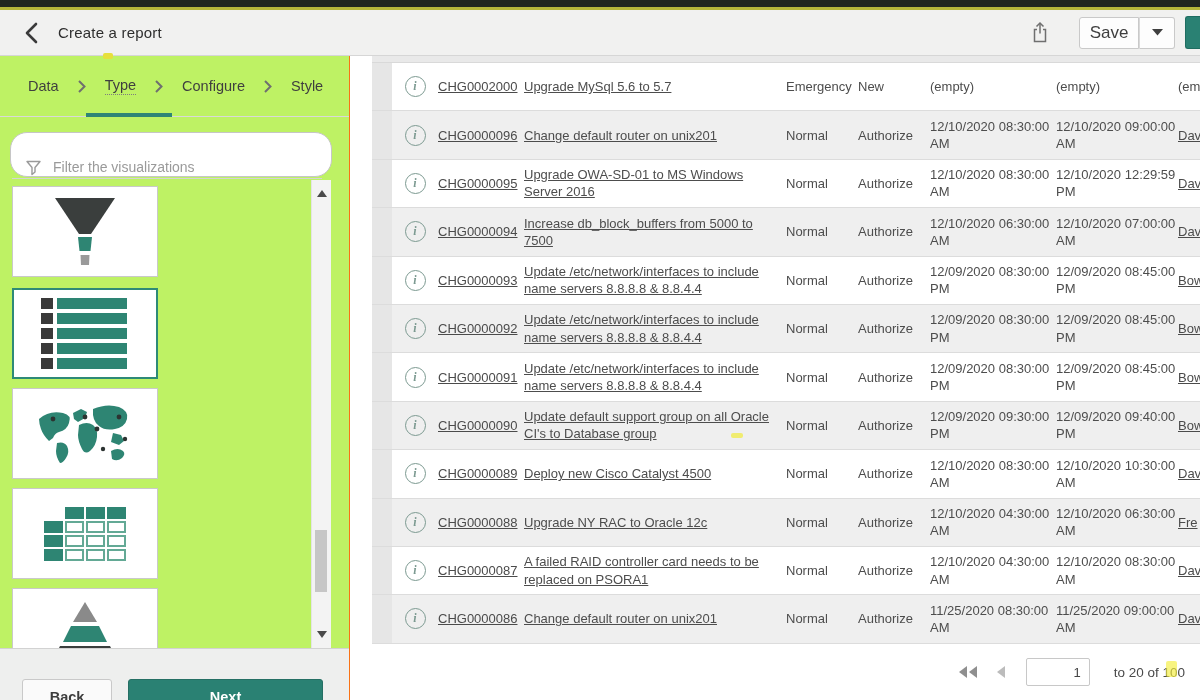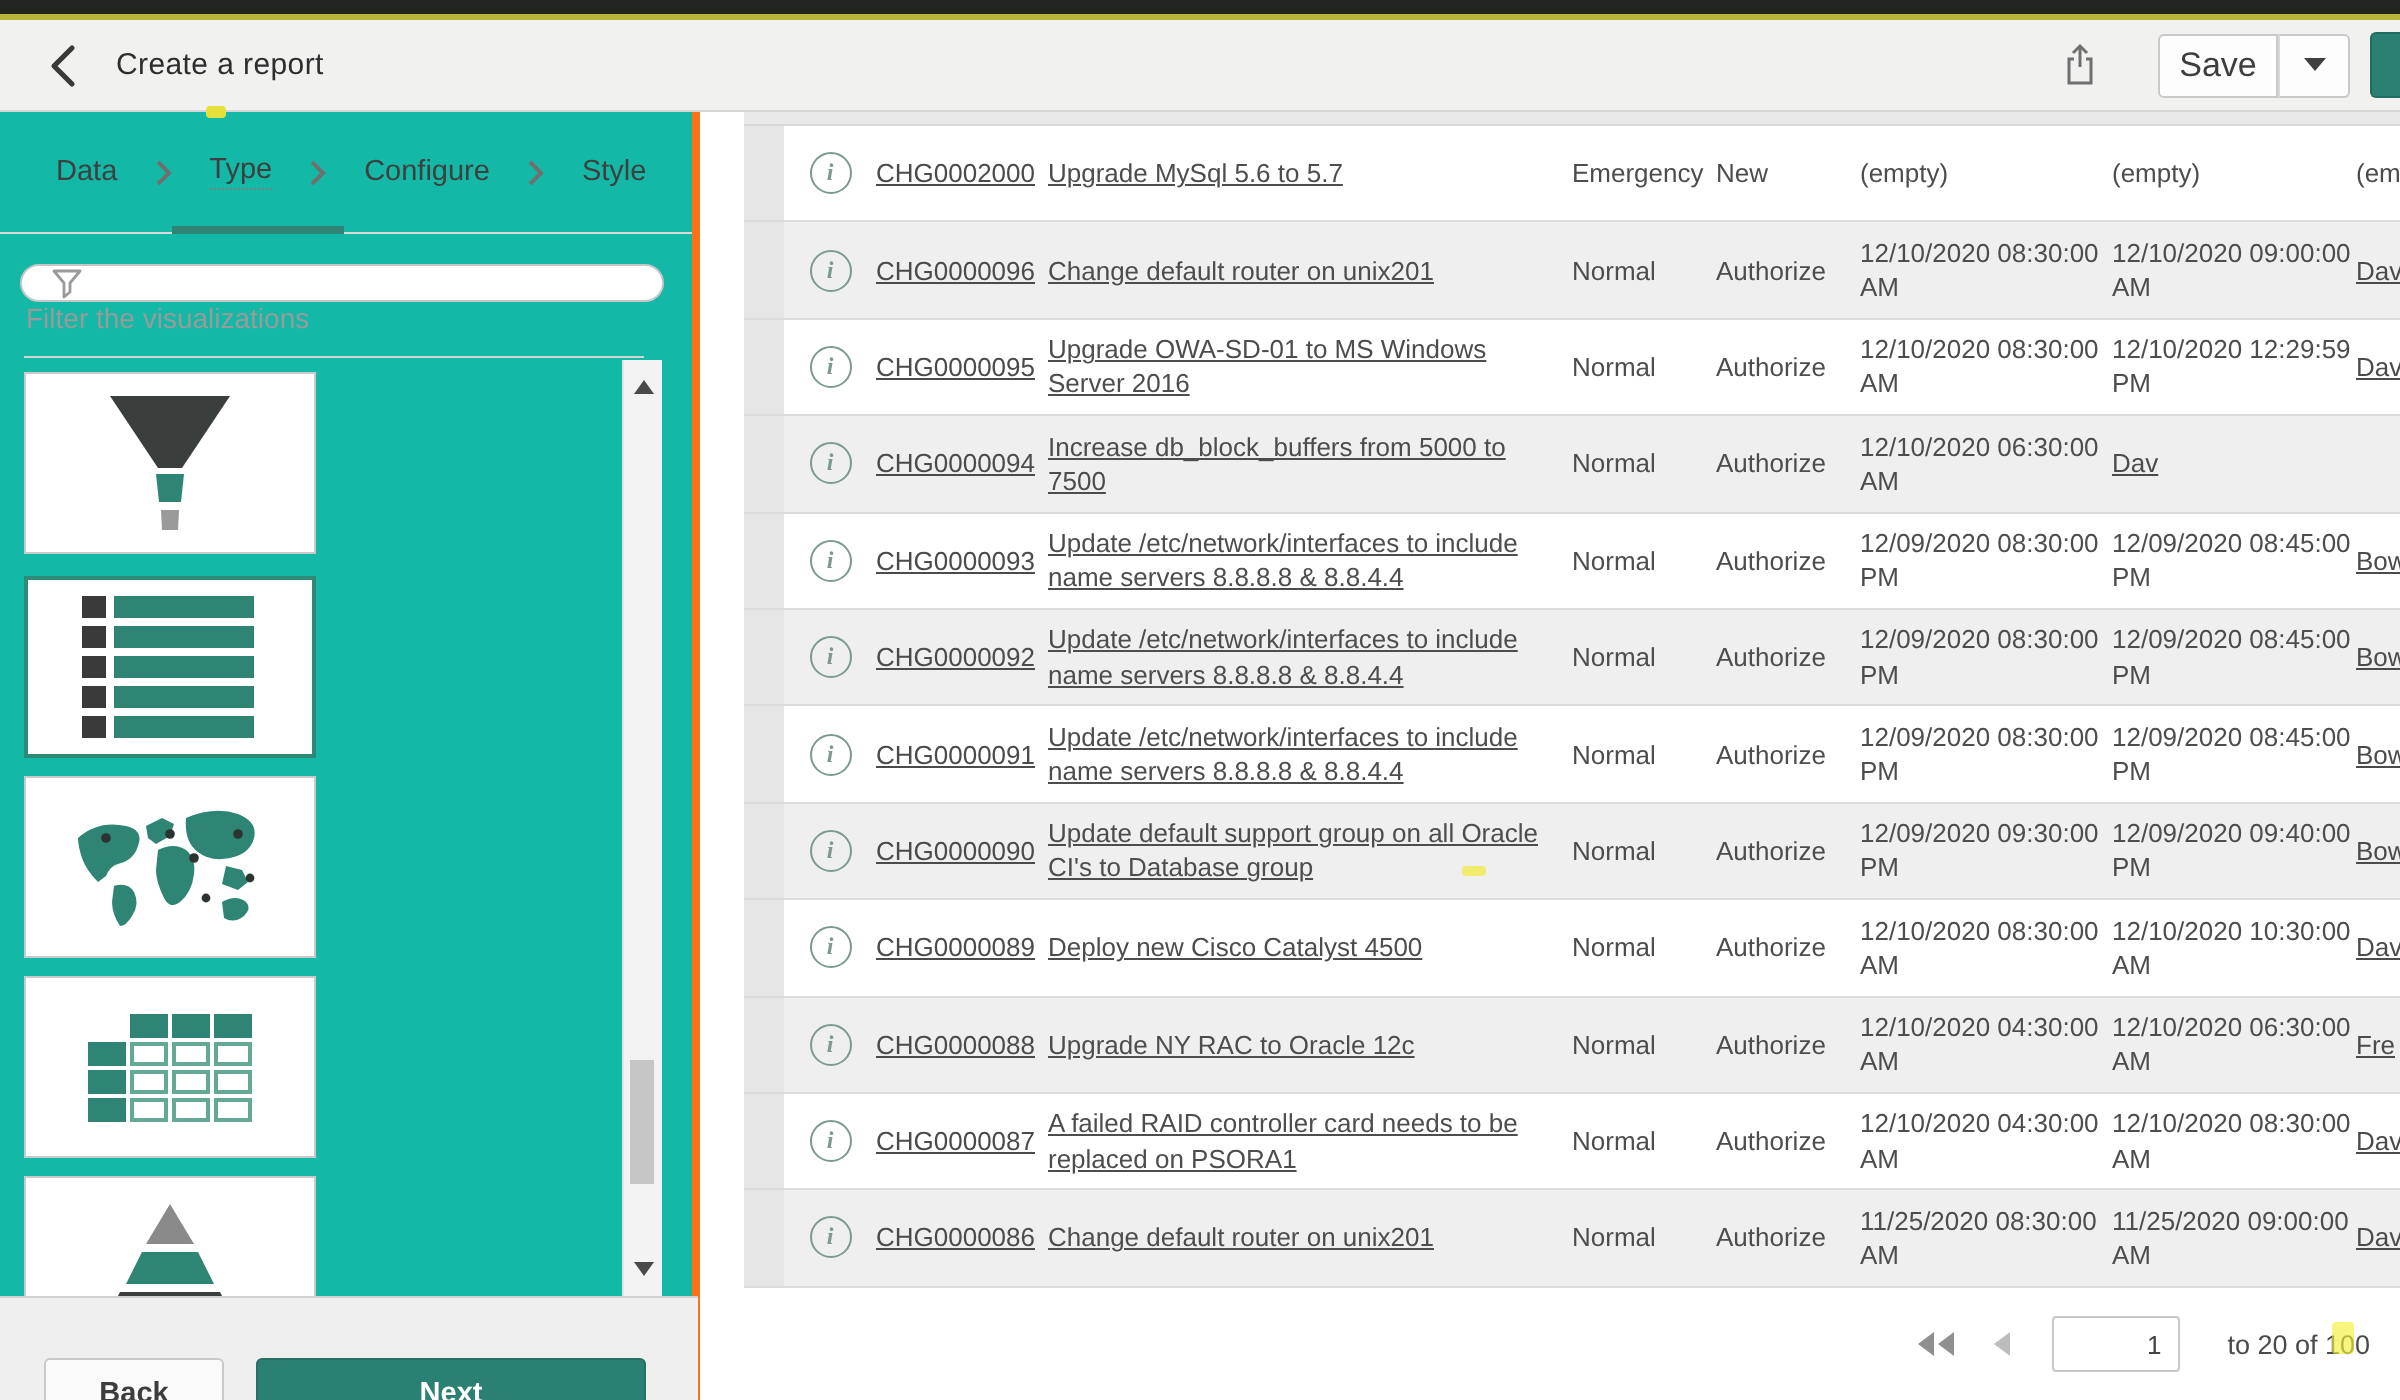--- a/index.html
+++ b/index.html
@@ -21,31 +21,31 @@
   .share-btn{background:none;border:none;margin-right:30px;padding:0;display:flex;cursor:pointer;}
   .save-group{display:flex;}
   .save-btn{width:60px;height:32px;background:#fdfdfd;border:1px solid #c9c9c9;border-radius:3px 0 0 3px;
     font-size:17px;color:#3e3e3e;font-family:inherit;cursor:pointer;}
   .save-caret{width:36px;height:32px;background:#fdfdfd;border:1px solid #c9c9c9;border-left:1px solid #d9d9d9;
     border-radius:0 3px 3px 0;display:flex;align-items:center;justify-content:center;cursor:pointer;}
   .teal-sliver{width:15px;height:33px;background:#2a8173;border:1px solid #1f6d61;border-right:none;
     border-radius:3px 0 0 3px;margin-left:10px;cursor:pointer;}
 
   
-  .sidebar{position:absolute;left:0;top:56px;width:350px;height:644px;background:#14b8a6;
-    border-right:4px solid #f97316;box-sizing:border-box;}
+  .sidebar{position:absolute;left:0;top:56px;width:350px;height:644px;background:#bef264;
+    border-right:1px solid #f97316;box-sizing:border-box;}
   .breadcrumb{position:relative;height:61px;border-bottom:1px solid #d9d9d9;display:flex;
     align-items:center;padding-left:28px;box-sizing:border-box;}
   .crumb{font-size:14.5px;color:#3f3f3f;cursor:pointer;}
   .crumb.active{border-bottom:1px dotted #7d7d7d;padding-bottom:1px;}
   .crumb-sep{margin:0 19px;display:flex;}
   .active-bar{position:absolute;left:86px;bottom:-1px;width:86px;height:4px;background:#2e8576;}
 
-  .filter-box{position:absolute;left:10px;top:76px;width:322px;height:19px;border:1px solid #c6c6c6;
-    border-radius:17px;background:#fff;display:flex;align-items:flex-start;box-sizing:border-box;flex-direction:column;}
+  .filter-box{position:absolute;left:10px;top:76px;width:322px;height:45px;border:1px solid #c6c6c6;
+    border-radius:17px;background:#fff;display:flex;align-items:flex-end;box-sizing:border-box;}
   .filter-box svg{margin:0 9px 0 14px;flex:none;}
   .filter-input{border:none;outline:none;flex:1;font-size:14px;color:#555;background:transparent;
     font-family:inherit;min-width:0;}
   .filter-input::placeholder{color:#9a9a9a;}
 
   .list-sep{position:absolute;left:12px;top:122px;width:310px;height:1px;background:#d4d4d4;}
 
   .viz-card{position:absolute;left:12px;width:146px;height:91px;border:1px solid #c9c9c9;background:#fff;
     display:flex;align-items:center;justify-content:center;box-sizing:border-box;cursor:pointer;}
   .viz-card.selected{border:2px solid #2e8a77;}
@@ -331,20 +331,21 @@
     <div class="cell-info">
       <span class="info-i"></span>
     </div>
     <div class="cell-num">
       <a>CHG0000094</a>
     </div>
     <div class="cell-desc">Increase db_block_buffers from 5000 to 7500</div>
     <div class="cell-prio">Normal</div>
     <div class="cell-state">Authorize</div>
     <div class="cell-d1">12/10/2020 06:30:00 AM</div>
+    <div class="cell-d2">12/10/2020 07:00:00 AM</div>
     <div class="cell-name">
       <a>Dav</a>
     </div>
   </div>
 
   <div class="trow">
     <div class="gutter"></div>
     <div class="cell-info">
       <span class="info-i"></span>
     </div>

